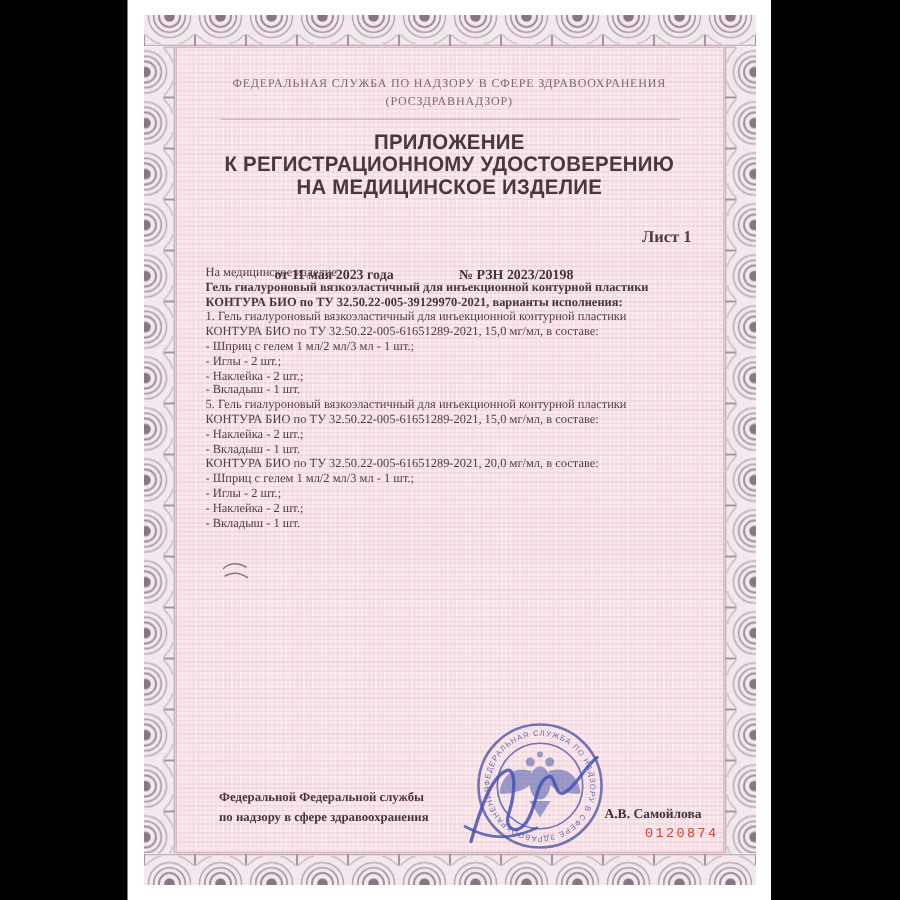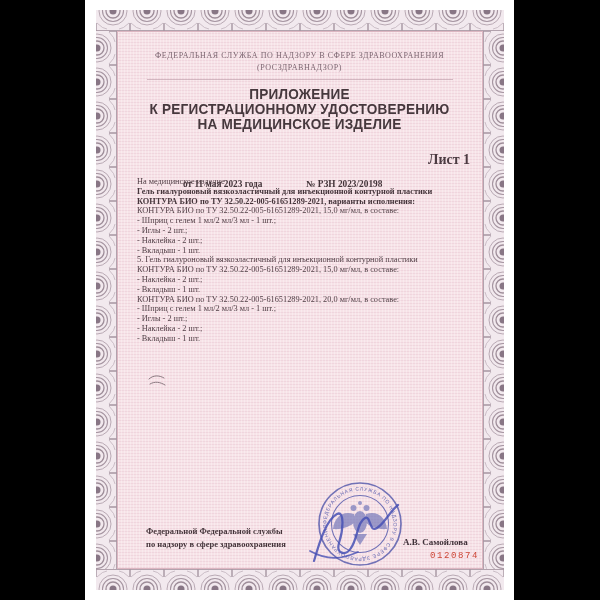--- a/index.html
+++ b/index.html
@@ -14,21 +14,21 @@
            repeating-linear-gradient(0deg, rgba(224,183,197,.30) 0 1px, rgba(0,0,0,0) 1px 3px);
          border:1px solid #dcb6c1;box-sizing:border-box;}
   .t{position:absolute;white-space:nowrap;color:#4c3b42;}
   .center{left:0;width:429px;text-align:center;}
   .agency{font-size:8px;letter-spacing:.55px;color:#7c6570;}
   .divider{position:absolute;left:62px;top:79px;width:306px;height:0;
            border-top:1px solid rgba(150,108,124,.38);}
   .title{font-family:"Liberation Sans", sans-serif;font-weight:bold;font-size:14px;
          letter-spacing:.2px;color:#46383d;transform:scaleX(.97);transform-origin:center;}
   .dateline{font-weight:bold;font-size:9.3px;color:#433439;margin-top:43px;}
-  .sheet{font-weight:bold;font-size:14px;color:#4c3b42;}
+  .sheet{font-weight:bold;font-size:11px;color:#4c3b42;}
   .bodyblock{position:absolute;left:52px;top:177px;width:360px;}
   .body-line{font-size:8.3px;line-height:9.8px;height:9.8px;white-space:nowrap;color:#4f3d44;}
   .body-line.b{font-weight:bold;color:#45353b;}
   .sig{font-weight:bold;font-size:8.5px;line-height:13px;color:#45353b;}
   .name{font-weight:bold;font-size:9px;color:#41323a;}
   .serial{font-family:"Liberation Mono", monospace;font-size:9px;letter-spacing:1.6px;
           color:#cd4737;}
   svg{display:block;}
 </style>
 </head>
@@ -116,21 +116,22 @@
     <div class="t center title" style="top:116px;">НА МЕДИЦИНСКОЕ ИЗДЕЛИЕ</div>
 
     <div class="t dateline" style="left:98px;top:136px;">от 11 мая 2023 года</div>
     <div class="t dateline" style="left:221px;top:136px;">№  РЗН 2023/20198</div>
     <div class="t sheet" style="left:343px;top:152px;">Лист 1</div>
 
     <div class="bodyblock">
 
     <div class="body-line">На медицинское изделие</div>
         <div class="body-line b">Гель гиалуроновый вязкоэластичный для инъекционной контурной пластики</div>
-        <div class="body-line b">КОНТУРА БИО по ТУ 32.50.22-005-61651289-2021, варианты исполнения:</div>
+        <div class="body-line b">КОНТУРА БИО по ТУ 32.50.22-005-39129970-2021, варианты исполнения:</div>
+        <div class="body-line">1. Гель гиалуроновый вязкоэластичный для инъекционной контурной пластики</div>
         <div class="body-line">КОНТУРА БИО по ТУ 32.50.22-005-61651289-2021, 15,0 мг/мл, в составе:</div>
         <div class="body-line">- Шприц с гелем 1 мл/2 мл/3 мл - 1 шт.;</div>
         <div class="body-line">- Иглы - 2 шт.;</div>
         <div class="body-line">- Наклейка - 2 шт.;</div>
         <div class="body-line">- Вкладыш - 1 шт.</div>
         <div class="body-line">5. Гель гиалуроновый вязкоэластичный для инъекционной контурной пластики</div>
         <div class="body-line">КОНТУРА БИО по ТУ 32.50.22-005-61651289-2021, 15,0 мг/мл, в составе:</div>
         <div class="body-line">- Наклейка - 2 шт.;</div>
         <div class="body-line">- Вкладыш - 1 шт.</div>
         <div class="body-line">КОНТУРА БИО по ТУ 32.50.22-005-61651289-2021, 20,0 мг/мл, в составе:</div>

